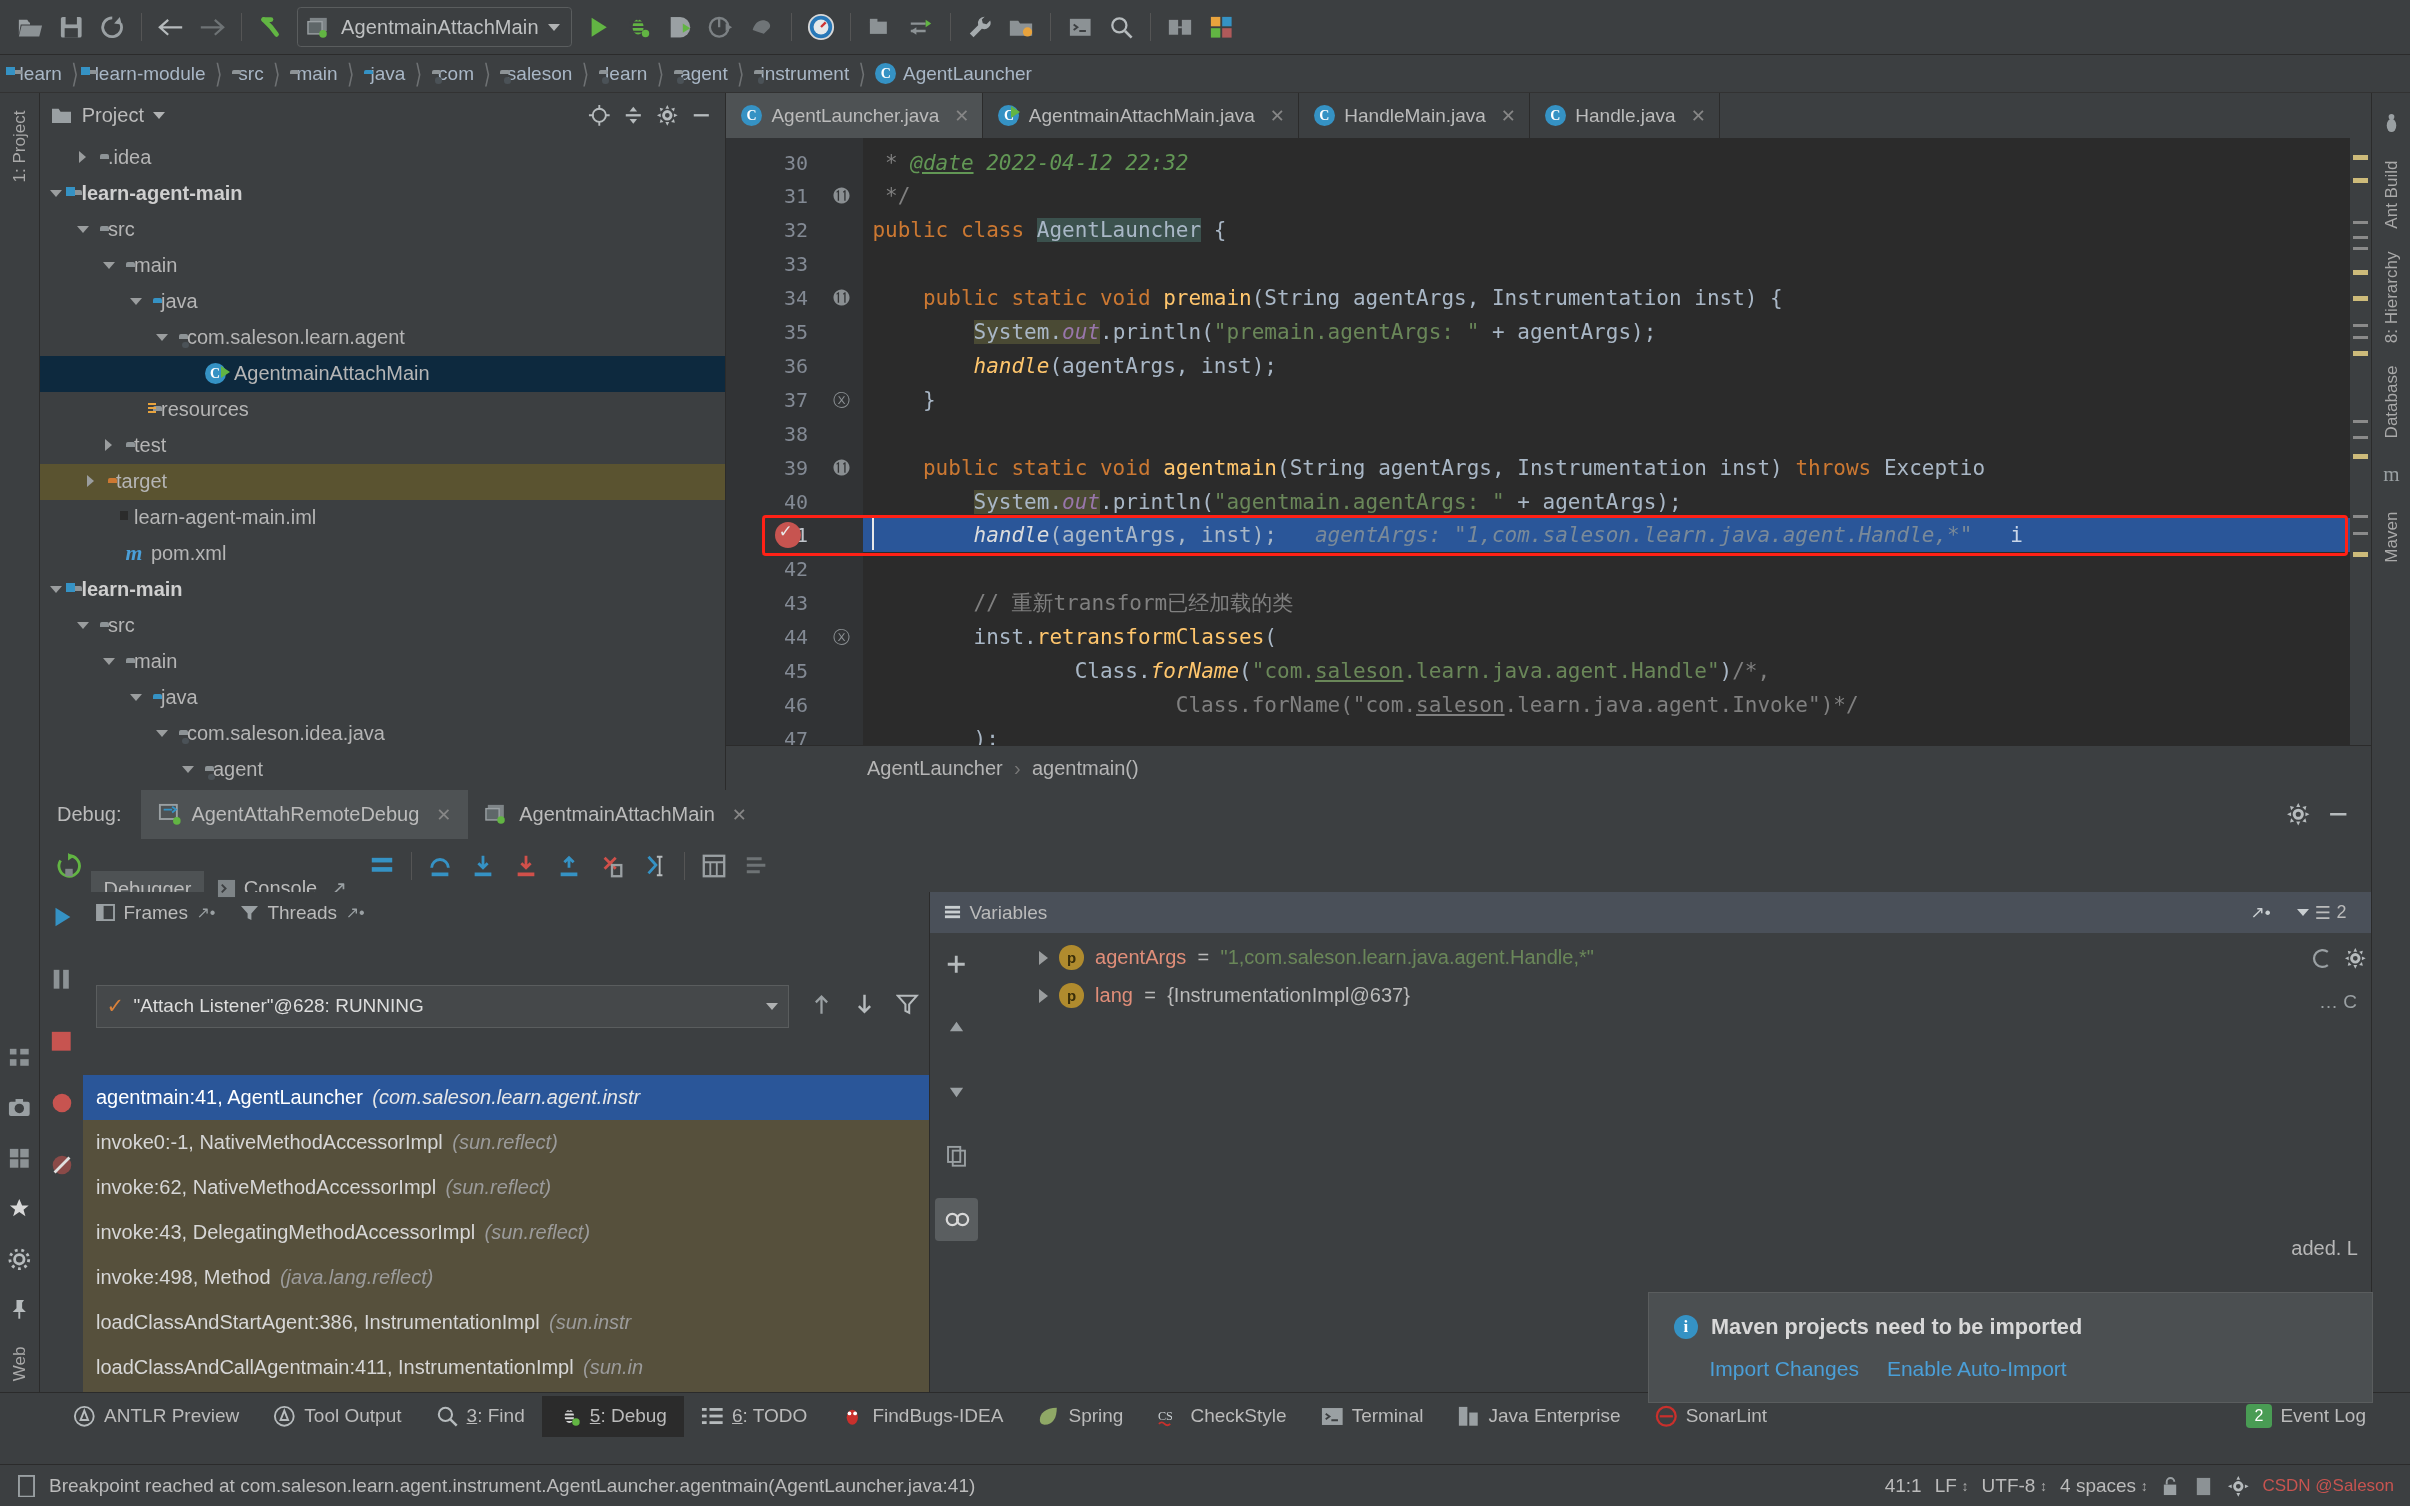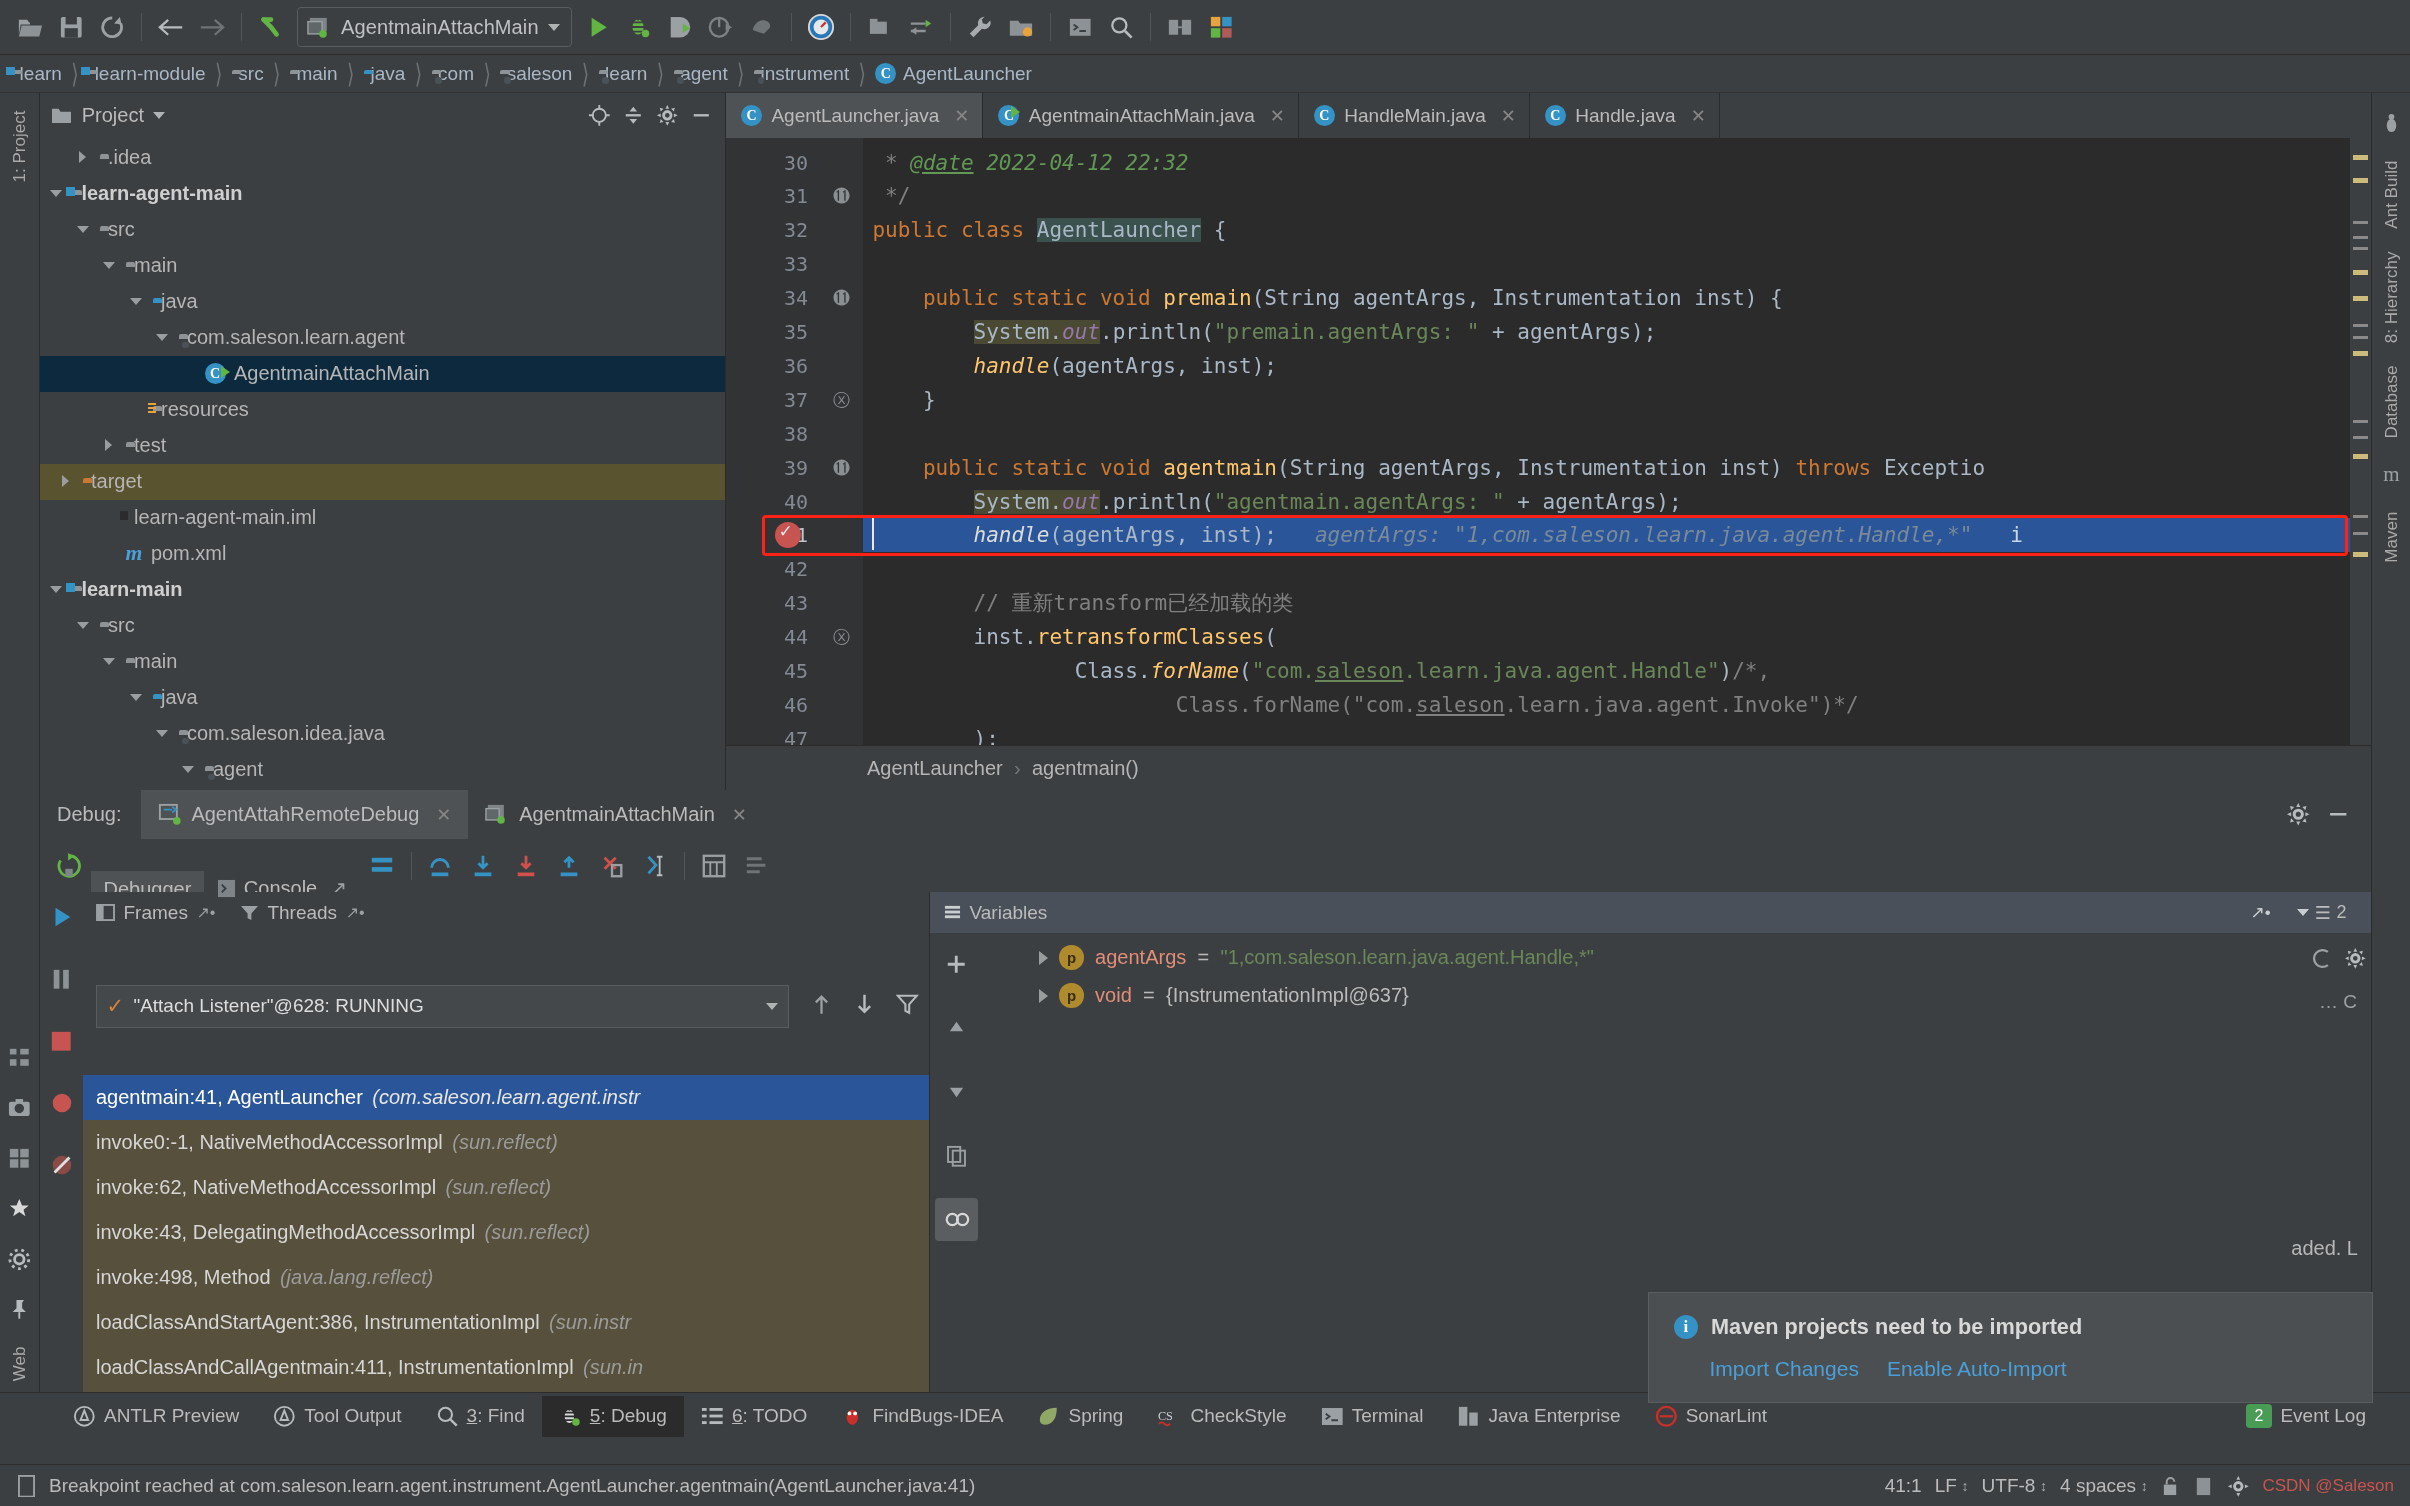--- a/index.html
+++ b/index.html
@@ -544,21 +544,21 @@
               <div class="tnode" style="padding-left: 89px;">
                 <span class="arrow"></span>
                 <span class="ic"><span class="folder res"></span></span>
                 <span class="tlabel">resources</span>
               </div>
               <div class="tnode" style="padding-left: 62px;">
                 <span class="arrow right"></span>
                 <span class="ic"><span class="folder"></span></span>
                 <span class="tlabel">test</span>
               </div>
-              <div class="tnode tgt" style="padding-left: 19px;">
+              <div class="tnode tgt" style="padding-left: 44px;">
                 <span class="arrow right"></span>
                 <span class="ic"><span class="folder orange"></span></span>
                 <span class="tlabel">target</span>
               </div>
               <div class="tnode" style="padding-left: 62px;">
                 <span class="arrow"></span>
                 <span class="ic"><span class="iml-ic"></span></span>
                 <span class="tlabel">learn-agent-main.iml</span>
               </div>
               <div class="tnode" style="padding-left: 62px;">
@@ -959,21 +959,21 @@
                   <div class="vrow">
                     <span class="vtri"></span>
                     <span class="pbadge">p</span>
                     <span class="vname">agentArgs</span>
                     <span class="veq">=</span>
                     <span class="vstr">"1,com.saleson.learn.java.agent.Handle,*"</span>
                   </div>
                   <div class="vrow">
                     <span class="vtri"></span>
                     <span class="pbadge">p</span>
-                    <span class="vname">void</span>
+                    <span class="vname">lang</span>
                     <span class="veq">=</span>
                     <span class="vobj">{InstrumentationImpl@637}</span>
                   </div>
                 </div>
               <div style="width:66px;display:flex;flex-direction:column;align-items:center;padding-top:11.3px;gap:9.4px;">
                 <div style="display:flex;gap:7.5px;">
                   <span class="tt" style="width:28px;height:28px;">
                     <svg width="22.6" height="21" viewBox="0 0 24 22">
                         <path d="M20 4a9 9 0 1 0 0 14" stroke="#9aa0a3" stroke-width="2.4" fill="none"></path>
                       </svg>

